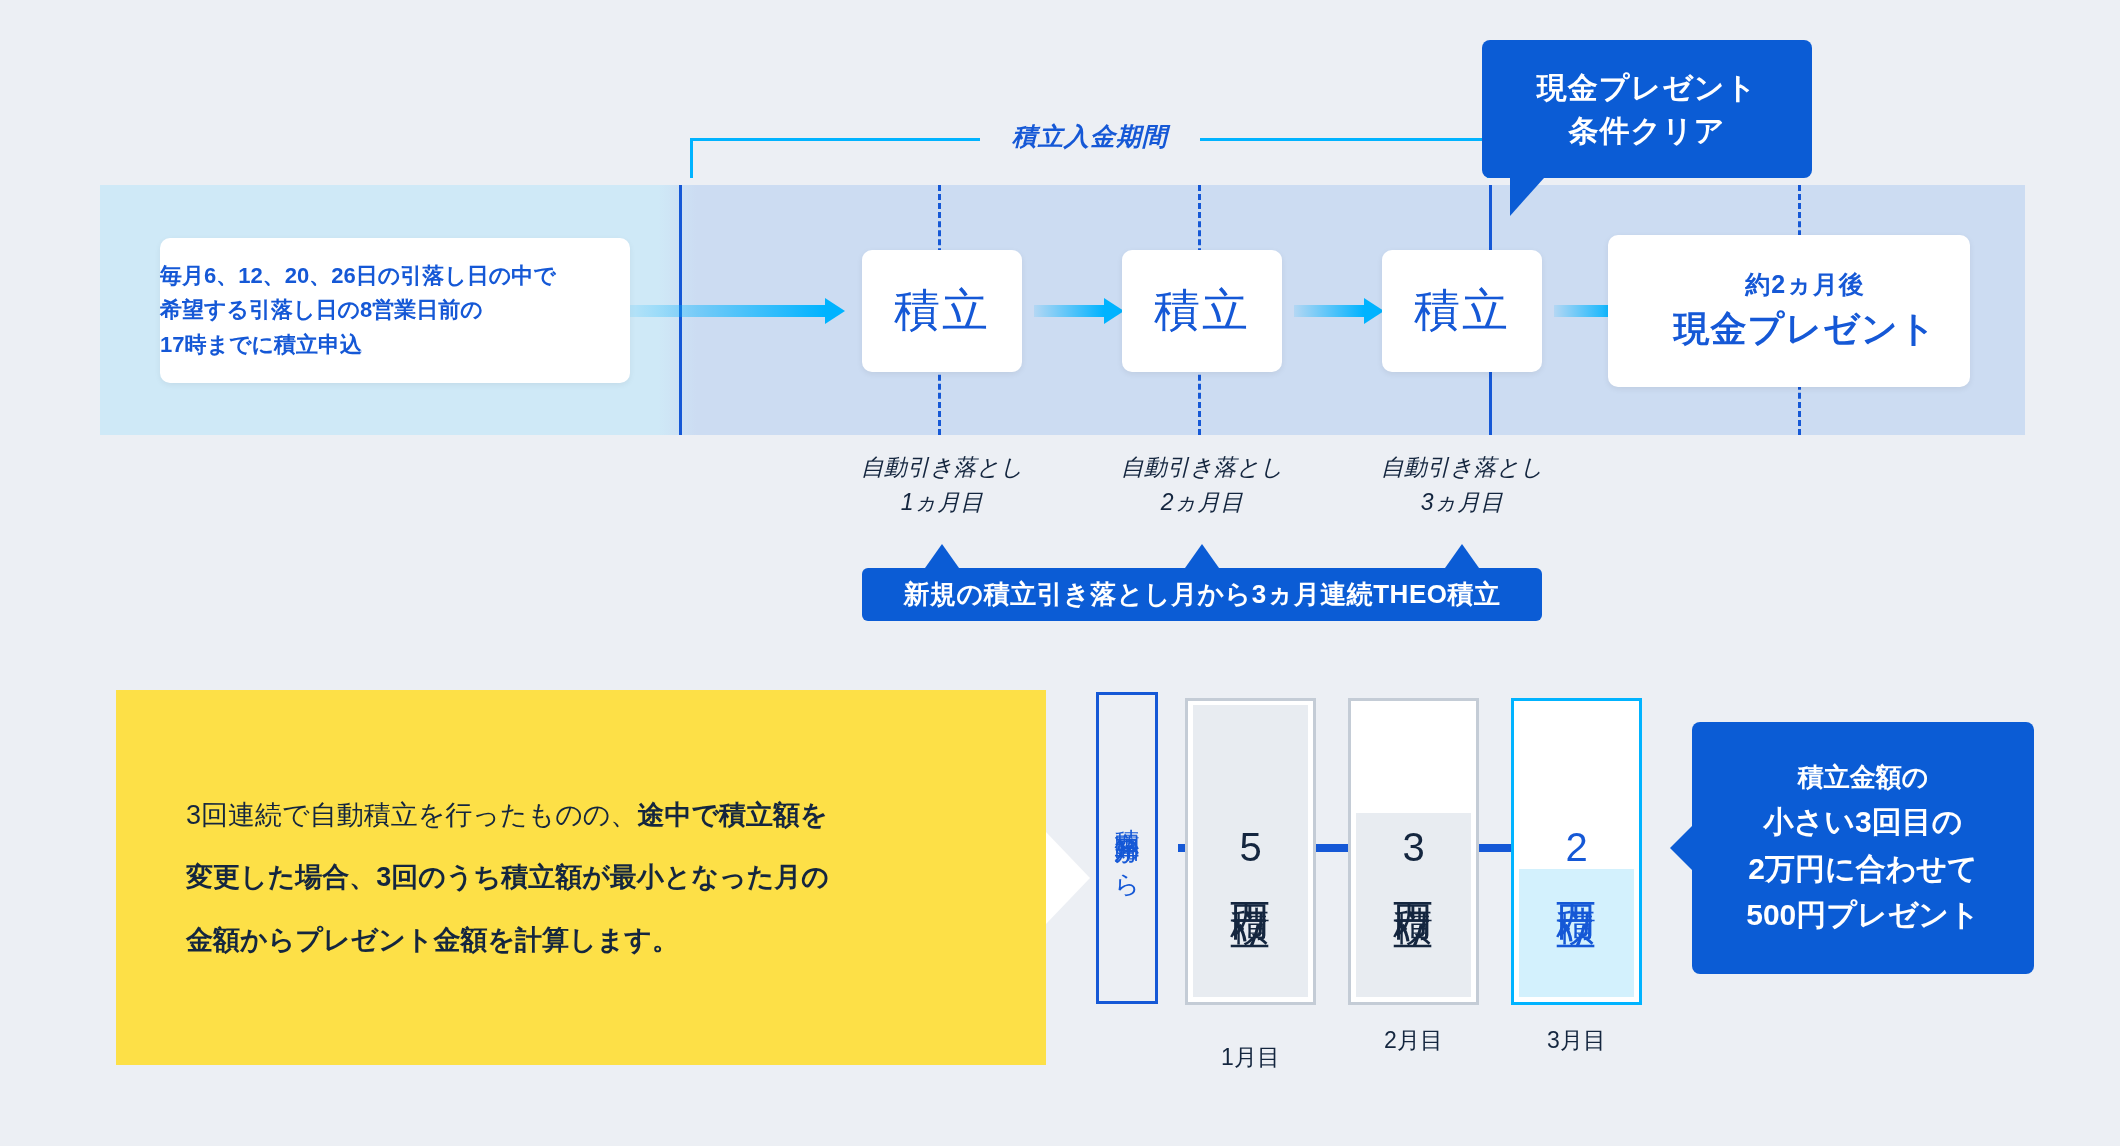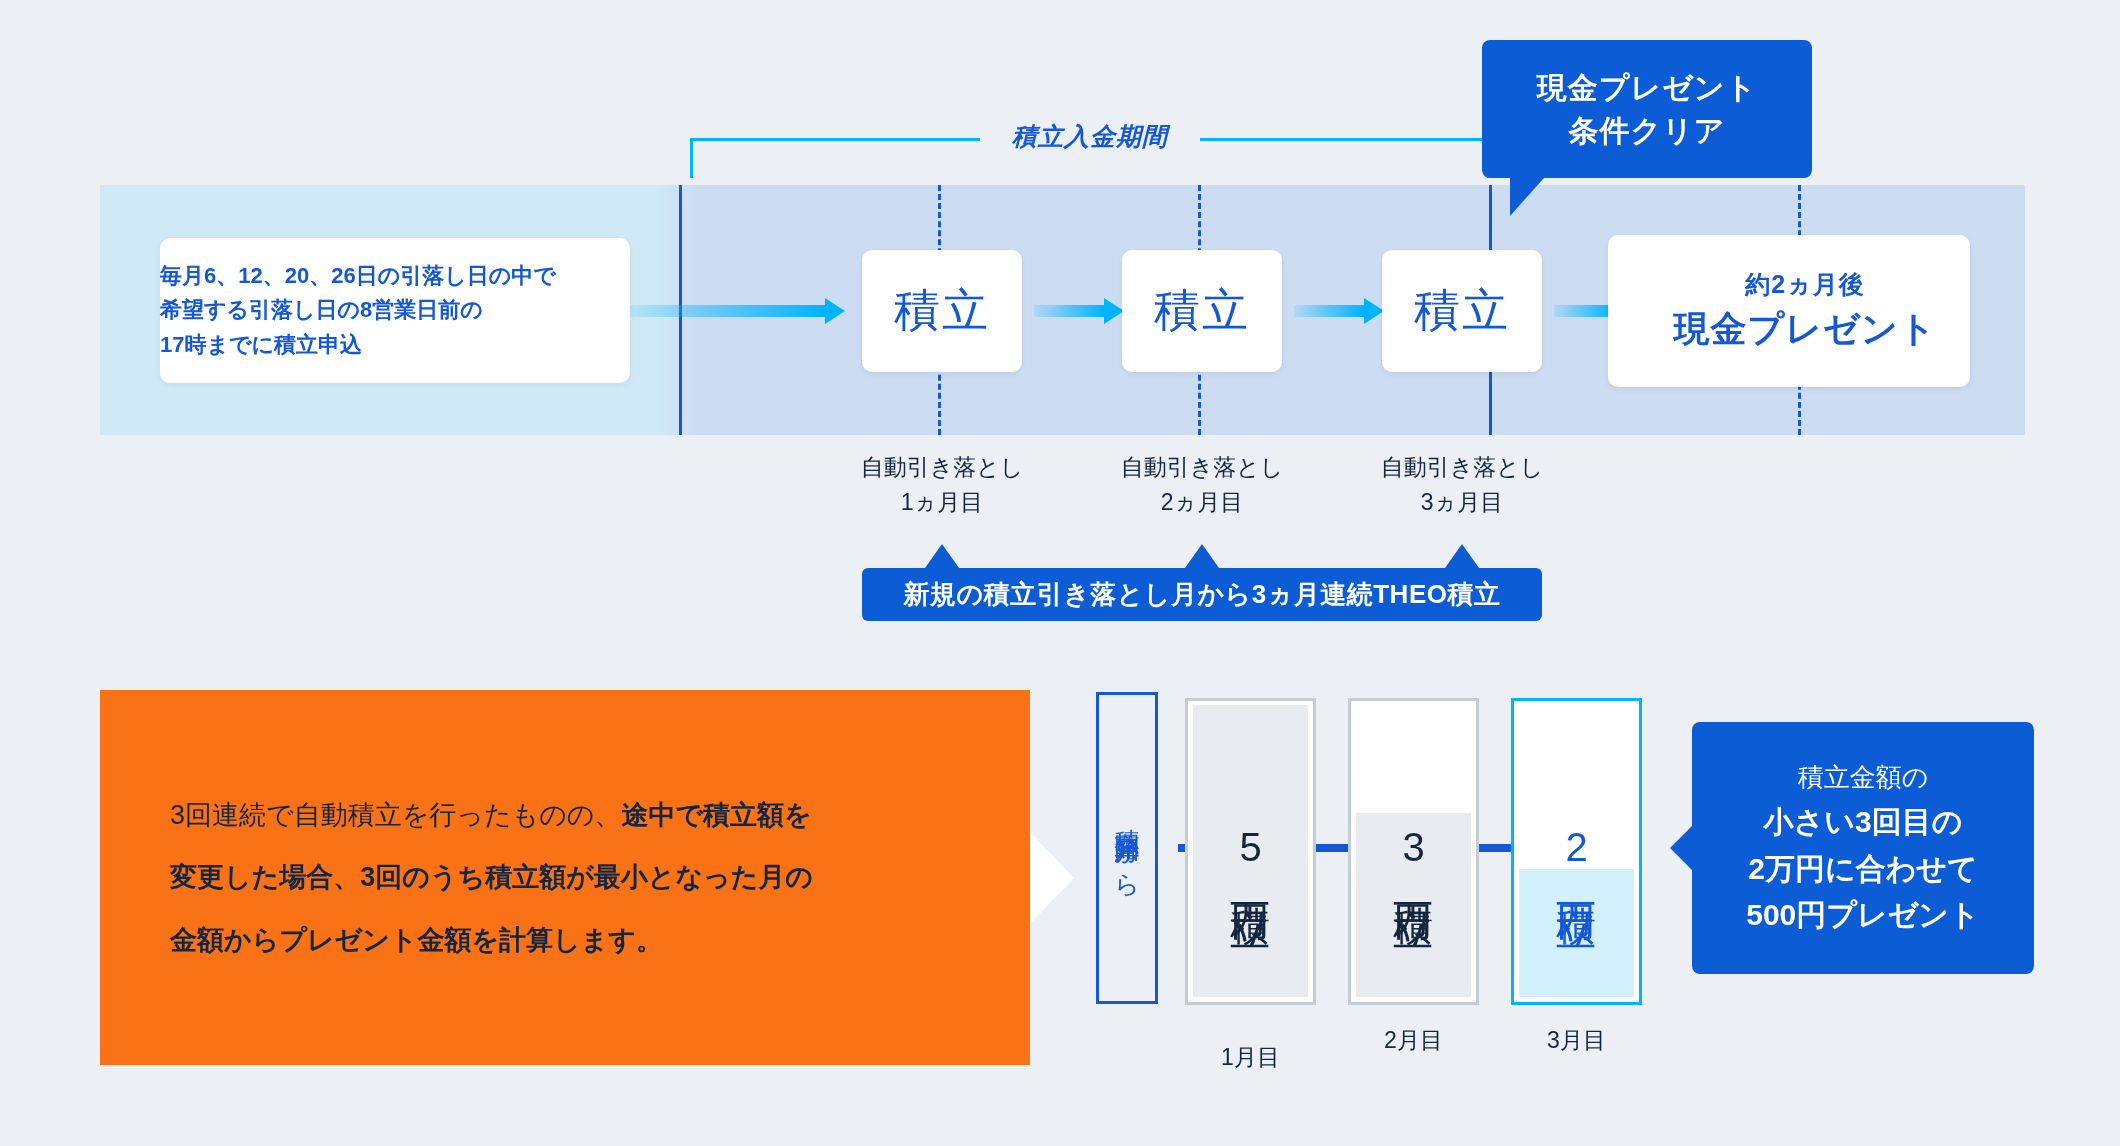--- a/index.html
+++ b/index.html
@@ -95,21 +95,21 @@
   .callout .tail {
     position:absolute; bottom:-38px; left:28px;
     width:0;height:0;
     border-left:34px solid #0b5cd5;
     border-bottom:38px solid transparent;
   }
 
   
   .mlabel {
     position:absolute; text-align:center; color:#14263f;
-    font-size:23px; line-height:1.5; white-space:nowrap;
+    font-size:23px; line-height:1.5; white-space:nowrap;font-style:italic;
   }
 
   
   .banner {
     position:absolute;
     background:#0b5cd5; border-radius:6px;
     display:flex; align-items:center; justify-content:center;
   }
   .banner .btext {
     color:#fff; font-weight:bold; font-size:26px; letter-spacing:.5px; white-space:nowrap;
@@ -117,22 +117,22 @@
   .notch {
     position:absolute;
     width:0;height:0;
     border-left:17px solid transparent;
     border-right:17px solid transparent;
     border-bottom:24px solid #0b5cd5;
   }
 
   
   .expl {
-    position:absolute; left:100px; top:690px; width:930px; height:375px;
-    background:#f97316;
+    position:absolute; left:116px; top:690px; width:930px; height:375px;
+    background:#fde047;
     display:flex; align-items:center;
   }
   .expl .inner { padding:0 0 0 70px; }
   .expl p {
     color:#14263f; font-size:27px; line-height:2.3; white-space:nowrap;
   }
   .expl b { font-weight:bold; }
   .expl .tip {
     position:absolute; right:-44px; top:50%; transform:translateY(-50%);
     width:0;height:0;
@@ -186,21 +186,21 @@
   .barcap {
     position:absolute; text-align:center; color:#14263f; font-size:23px; white-space:nowrap;
   }
 
   
   .note {
     position:absolute;
     background:#0b5cd5; border-radius:8px;
     display:flex; flex-direction:column; align-items:center; justify-content:center;
   }
-  .note .l1 { color:#fff; font-size:26px; font-weight:normal; line-height:1.6; }
+  .note .l1 { color:#fff; font-size:26px; font-weight:bold; line-height:1.6; }
   .note .l  { color:#fff; font-size:30px; font-weight:bold; line-height:1.55; }
   .note .tail {
     position:absolute; left:-22px; top:50%; transform:translateY(-50%);
     width:0;height:0;
     border-top:22px solid transparent;
     border-bottom:22px solid transparent;
     border-right:22px solid #0b5cd5;
   }
 </style>
 </head>

